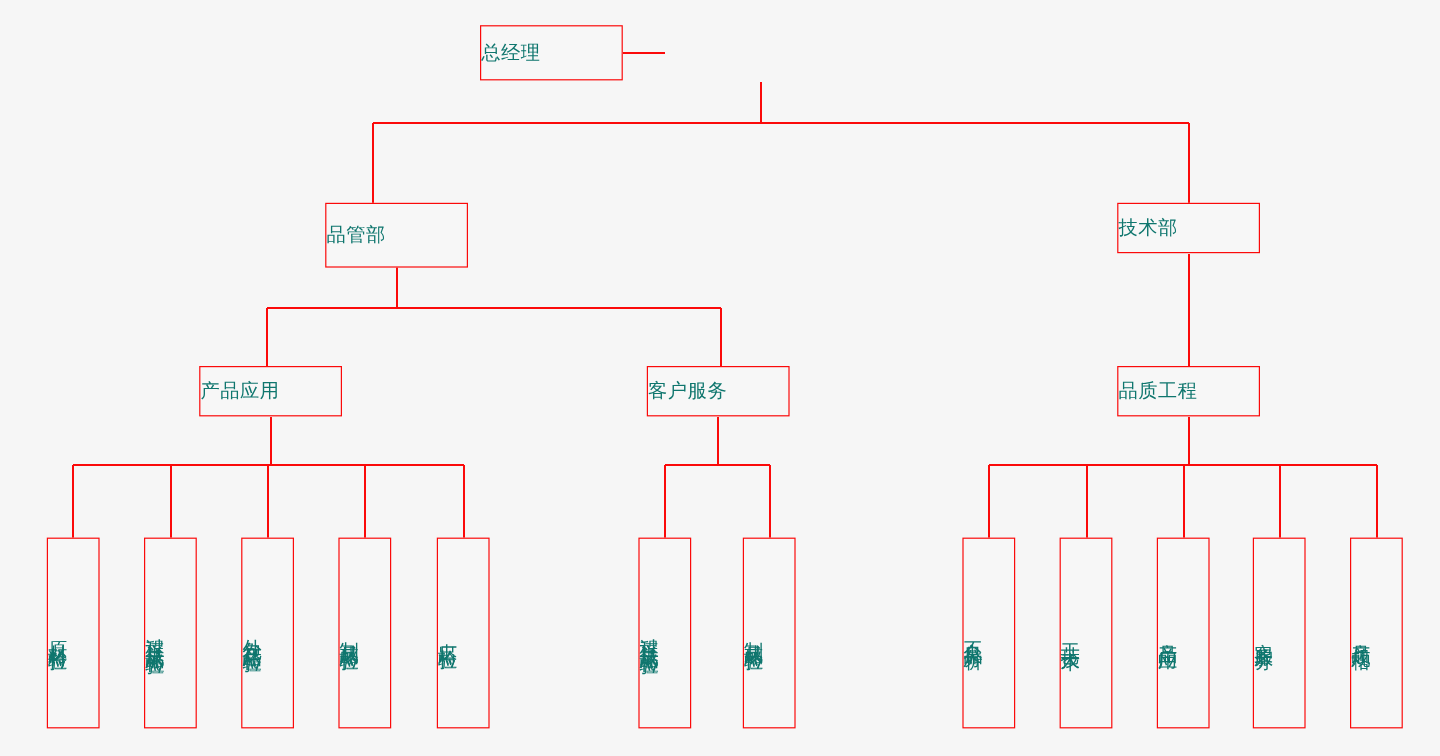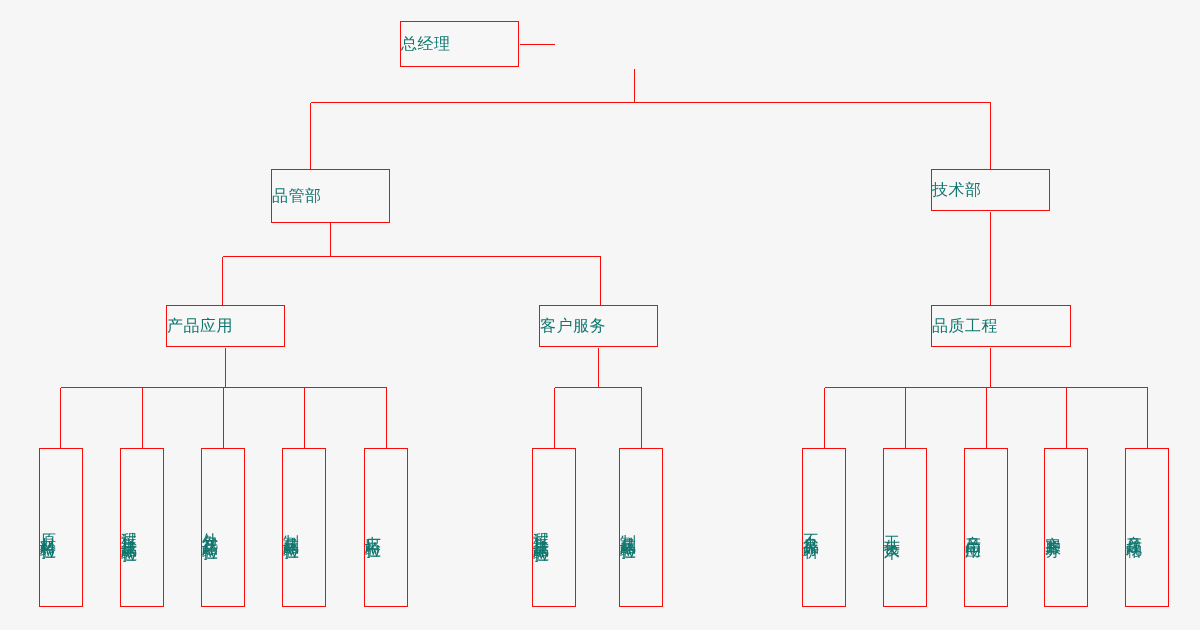--- a/index.html
+++ b/index.html
@@ -114,21 +114,21 @@
   <div class="node horiz" style="left:931px; top:169px; width:119px; height:42px;">
     <span class="label">技术部</span>
   </div>
 
   <div class="node horiz" style="left:166px; top:305px; width:119px; height:42px;">
     <span class="label">产品应用</span>
   </div>
   <div class="node horiz" style="left:539px; top:305px; width:119px; height:42px;">
     <span class="label">客户服务</span>
   </div>
-  <div class="node horiz" style="left:931px; top:305px; width:140px; height:42px;">
+  <div class="node horiz" style="left:931px; top:305px; width:119px; height:42px;">
     <span class="label">品质工程</span>
   </div>
 
   <div class="node vert" style="left:39px; top:448px; width:44px; height:159px;">
     <span class="label">原材料检验</span>
   </div>
   <div class="node vert" style="left:120px; top:448px; width:44px; height:159px;">
     <span class="label">过程半成品检验</span>
   </div>
   <div class="node vert" style="left:201px; top:448px; width:44px; height:159px;">

